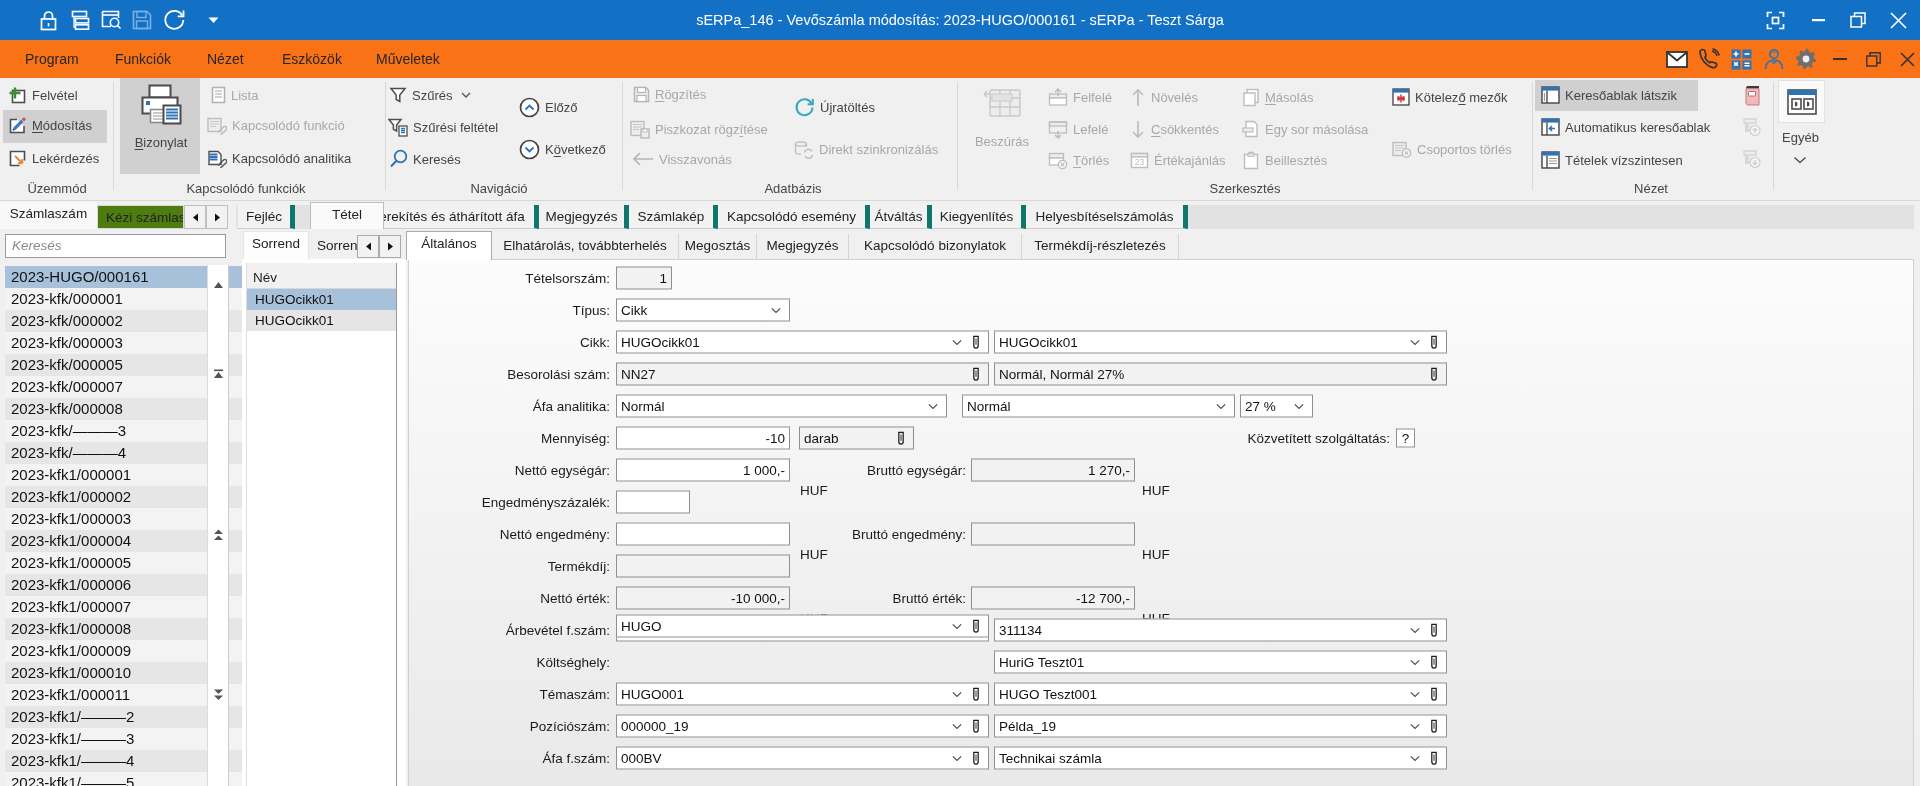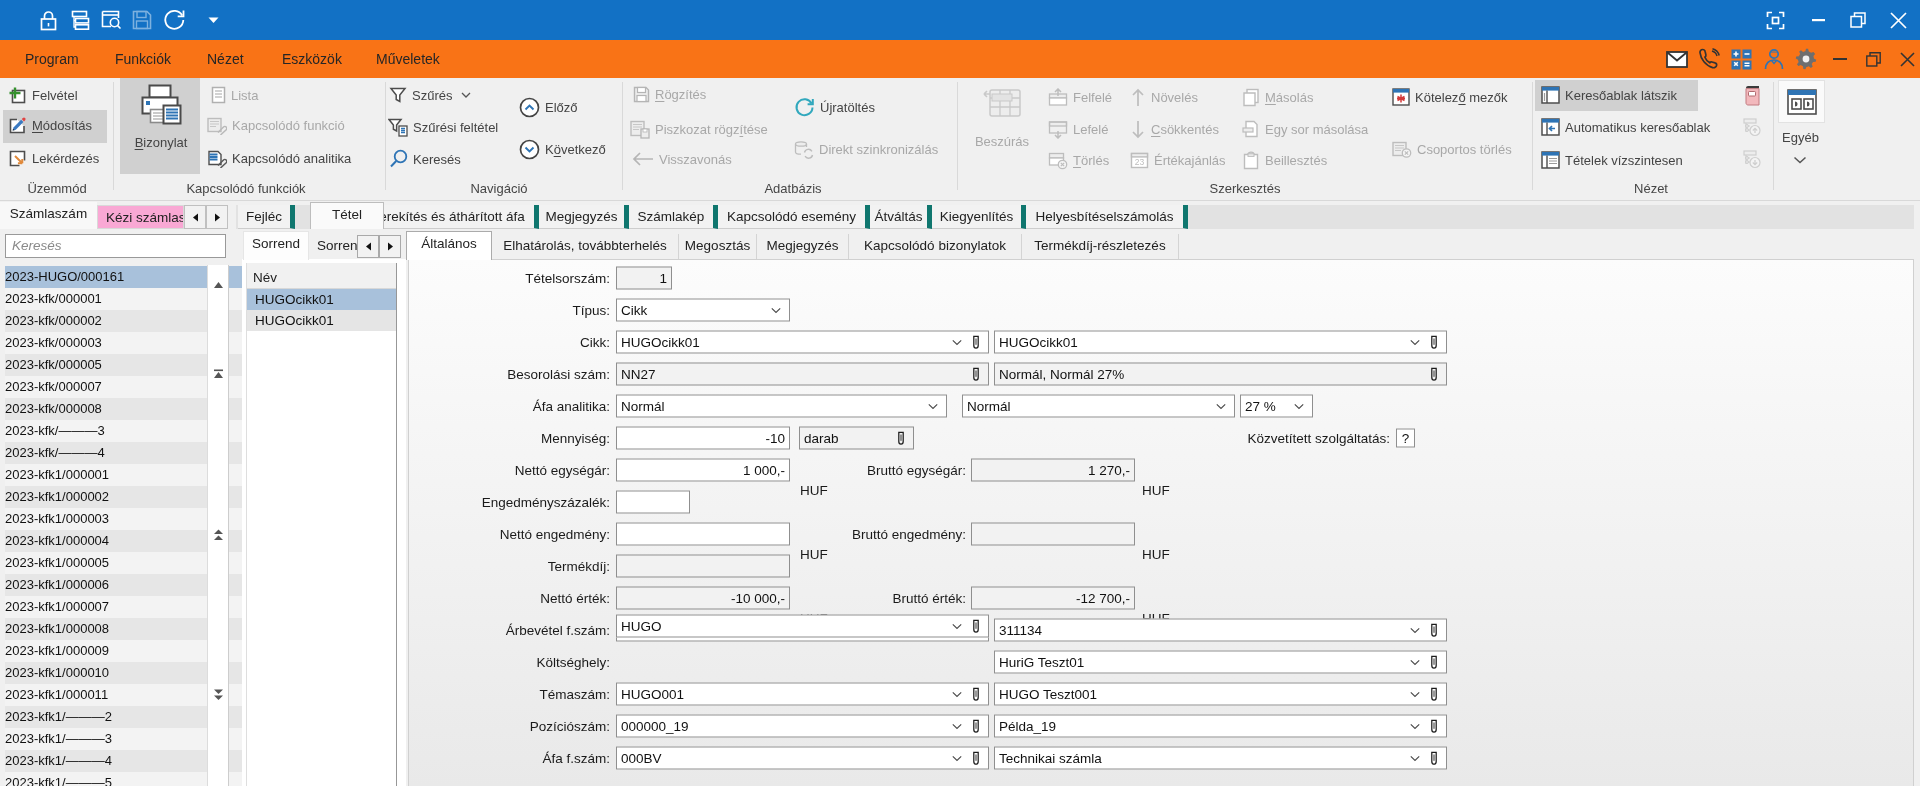--- a/index.html
+++ b/index.html
@@ -29,40 +29,41 @@
 u.ak{text-decoration:underline;text-underline-offset:2px;}
 
 .tab{position:absolute;box-sizing:border-box;height:24px;top:205px;background:#f2f2f2;border-right:5px solid #0f766e;border-bottom:1px solid #cdcdcd;font-size:13.5px;color:#222;text-align:center;line-height:23px;white-space:nowrap;overflow:hidden;}
 .tab.sel{background:#fafafa;height:27px;top:202px;border:1px solid #bdbdbd;border-bottom:none;z-index:3;}
 .tab2{position:absolute;box-sizing:border-box;height:25px;top:234px;background:#f0f0f0;border-right:1px solid #d4d4d4;font-size:13.5px;color:#222;text-align:center;line-height:24px;white-space:nowrap;overflow:hidden;}
 .tab2.sel{background:#fff;height:29px;top:231px;border:1px solid #ababab;border-bottom:none;z-index:3;}
 .arrbtn{position:absolute;box-sizing:border-box;width:22px;background:#f2f2f2;border:1px solid #c0c0c0;display:flex;align-items:center;justify-content:center;}
 
 #search{position:absolute;left:5px;top:234px;width:221px;height:24px;box-sizing:border-box;border:1px solid #999;background:#fff;color:#8a8a8a;font-style:italic;font-size:13.5px;line-height:22px;padding-left:6px;}
 #list{position:absolute;left:5px;top:262px;width:224px;height:524px;box-sizing:border-box;}
-.lrow{position:absolute;left:0;width:238px;height:22px;line-height:22px;font-size:13px;color:#111;box-sizing:border-box;white-space:nowrap;background:#f3f3f3;}
+.lrow{position:absolute;left:0;width:238px;height:22px;line-height:22px;font-size:15px;color:#111;padding-left:6px;box-sizing:border-box;white-space:nowrap;background:#f3f3f3;}
 .lrow.alt{background:#e6e6e6;}
 .lrow.sel{background:#a8c1db;}
 #lscroll{position:absolute;left:202px;top:3px;width:22px;height:521px;background:#fff;border-left:1px solid #dcdcdc;border-right:1px solid #cdcdcd;box-sizing:border-box;}
 
 #nevtable{position:absolute;left:246px;top:263px;width:151px;height:523px;box-sizing:border-box;background:#fff;border-left:1px solid #dedede;border-right:1px solid #979797;}
 .nrow{height:21px;line-height:21px;font-size:13.5px;padding-left:8px;color:#111;}
 
 #formpanel{position:absolute;left:408px;top:259px;width:1506px;height:527px;background:linear-gradient(#fcfcfc,#e9e9e9);border:1px solid #d0d0d0;border-bottom:none;box-sizing:border-box;}
 .flabel{position:absolute;transform:translateY(-50%);right:1310px;font-size:13.5px;color:#1a1a1a;white-space:nowrap;}
 .finput{position:absolute;box-sizing:border-box;height:23px;transform:translateY(-50%);border:1px solid #8f8f8f;background:#fff;font-size:13.5px;color:#111;line-height:21px;padding:0 4px;white-space:nowrap;overflow:hidden;}
 .finput.ro{background:#f2f2f2;}
 .finput.num{text-align:right;}
 .finput svg.cv{position:absolute;top:8px;}
 .finput svg.pc{position:absolute;right:7px;top:3px;}
 .huf{position:absolute;transform:translateY(-50%);font-size:13.5px;color:#1a1a1a;margin-top:20px;}
 </style></head>
 <body>
 <div id="win">
   <div id="titlebar"></div>
+  <div id="wtitle">sERPa_146 - Vevőszámla módosítás: 2023-HUGO/000161 - sERPa - Teszt Sárga</div>
   <div id="qat">
     <div class="tbico" style="left:39px;width:18px">
         <svg width="17" height="21" viewBox="0 0 17 21">
           <rect x="1.5" y="9" width="14" height="10.5" fill="none" stroke="#fff" stroke-width="1.7"></rect>
           <path d="M4.5 9 V6 a4 4 0 0 1 8 0 V9" fill="none" stroke="#fff" stroke-width="1.7"></path>
           <rect x="7.7" y="13" width="1.6" height="3.4" fill="#fff"></rect>
         </svg>
       </div>
     <div class="tbico" style="left:68px;width:22px">
         <svg width="21" height="20" viewBox="0 0 21 20">
@@ -493,21 +494,21 @@
         </svg>
       </div>
     <div class="abs" style="left:1778px;top:52px;width:45px;text-align:center;font-size:13px;color:#444">Egyéb</div>
     <div class="abs" style="left:1793px;top:74px"><svg width="14" height="8" viewBox="0 0 14 8">
           <path d="M1.5 1.5 L7 6.5 L12.5 1.5" fill="none" stroke="#555" stroke-width="1.5"></path>
         </svg></div>
   </div>
   <div id="tabs1">
     <div class="abs" style="left:236px;top:205px;width:1678px;height:24px;background:#e2e2e2"></div>
     <div class="tab sel" style="left:0px;width:97px;background:#f8f8f8;border:none">Számlaszám</div>
-    <div class="tab" style="left:97px;width:87px;text-align:left;padding-left:8px;background:#f9a8d4;border:1px solid #d9d9d9">Kézi számlas</div>
+    <div class="tab" style="left:97px;width:87px;text-align:left;padding-left:8px;background:#4d7c0f;border:1px solid #d9d9d9">Kézi számlas</div>
     <div class="arrbtn" style="left:184px;top:205px;height:24px">
         <svg width="7" height="9" viewBox="0 0 7 9">
           <path d="M6 0.5 L1 4.5 L6 8.5 Z" fill="#111"></path>
         </svg>
       </div>
     <div class="arrbtn" style="left:206px;top:205px;height:24px">
         <svg width="7" height="9" viewBox="0 0 7 9">
           <path d="M1 0.5 L6 4.5 L1 8.5 Z" fill="#111"></path>
         </svg>
       </div>

